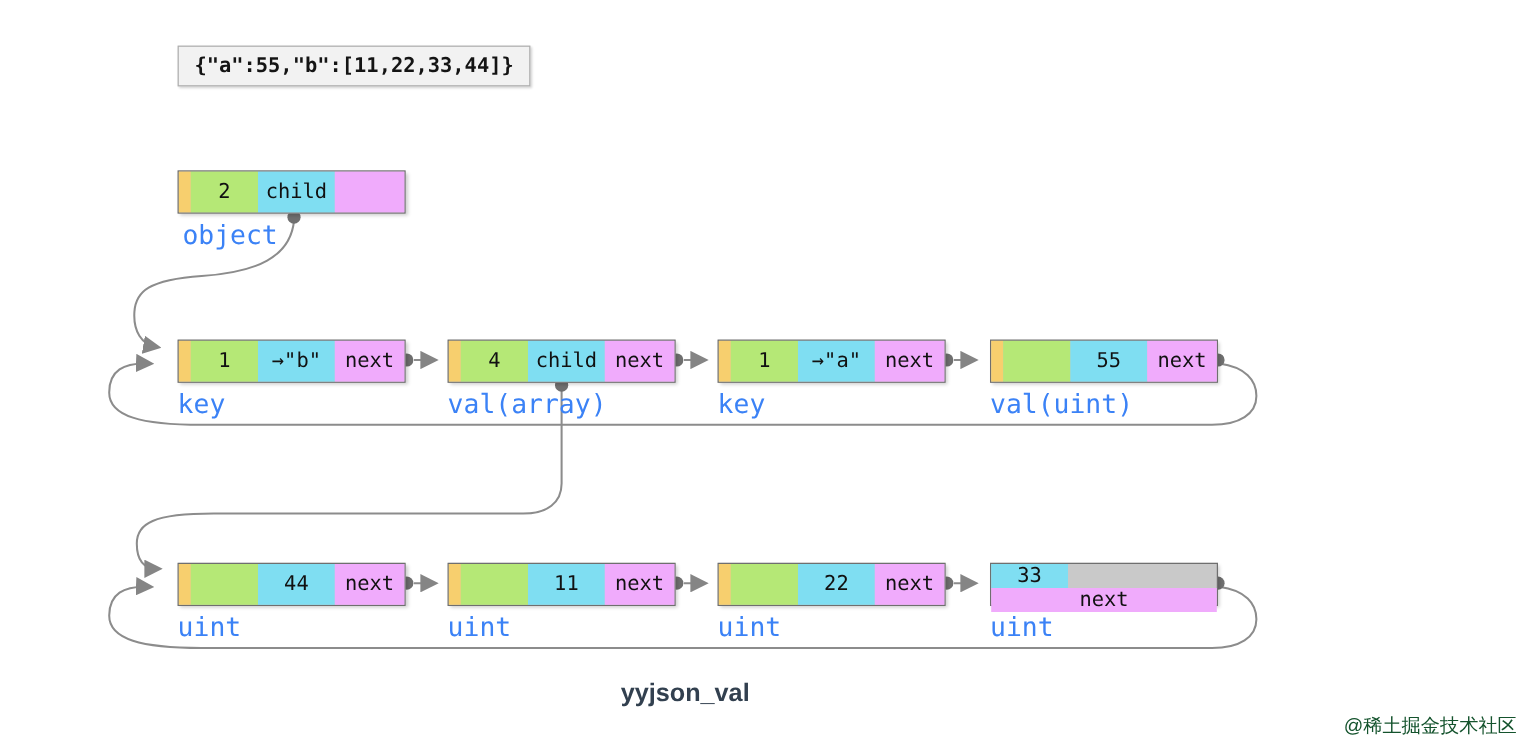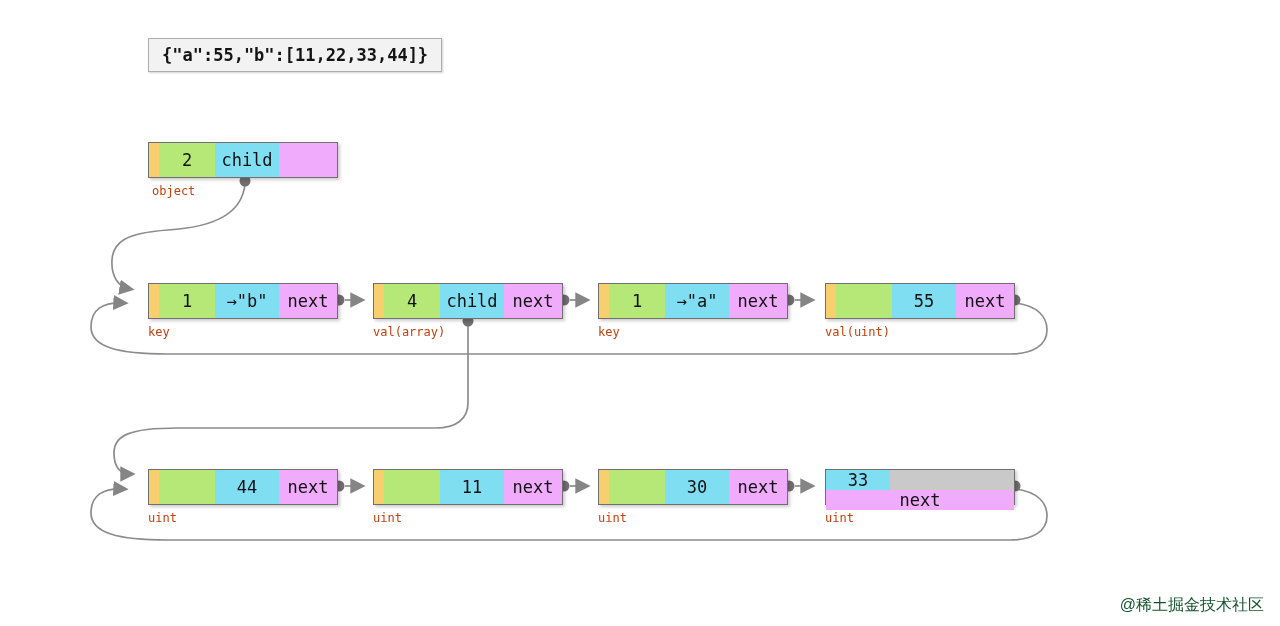--- a/index.html
+++ b/index.html
@@ -21,21 +21,21 @@
   }
   .cell{
     display:flex;align-items:center;justify-content:center;
     font-size:17px;color:#111;height:100%;box-sizing:border-box;white-space:nowrap;
   }
   .cell.tag{width:10px;background:#f7cf6e;}
   .cell.a{width:56px;background:#b5e876;}
   .cell.b{width:64px;background:#7fdef2;}
   .cell.c{flex:1;background:#f0abfc;}
   .node-label{
-    position:absolute;z-index:2;font-size:12px;color:#c2410c;white-space:nowrap;
+    position:absolute;z-index:2;font-size:22px;color:#3b82f6;white-space:nowrap;
   }
   .node-label.center{width:190px;text-align:left;}
   .diagram-title{
     position:absolute;left:446px;top:566px;width:250px;text-align:center;
     font-family:"Liberation Sans","DejaVu Sans",sans-serif;
     font-weight:bold;font-size:21px;color:#32404f;z-index:2;
   }
   .watermark{
     position:absolute;right:16px;bottom:10px;
     font-family:"Liberation Sans","DejaVu Sans",sans-serif;
@@ -133,29 +133,30 @@
       <div class="node" style="left: 373px; top: 469px;">
         <span class="cell tag"></span>
         <span class="cell a"></span>
         <span class="cell b">11</span>
         <span class="cell c">next</span>
       </div>
       <div class="node-label center" style="left: 373px; top: 511px;">uint</div>
       <div class="node" style="left: 598px; top: 469px;">
         <span class="cell tag"></span>
         <span class="cell a"></span>
-        <span class="cell b">30</span>
+        <span class="cell b">22</span>
         <span class="cell c">next</span>
       </div>
       <div class="node-label center" style="left: 598px; top: 511px;">uint</div>
       <div class="node" style="left: 825px; top: 469px; flex-direction: column;">
         <span class="cell tag"></span>
         <span class="cell a"></span>
         <span class="cell b">33</span>
         <span class="cell c">next</span>
       </div>
       <div class="node-label center" style="left: 825px; top: 511px;">uint</div>
     </div>
 
+  <div class="diagram-title">yyjson_val</div>
 
   <div class="watermark">@稀土掘金技术社区</div>
 
 </div>
 
 </body></html>

